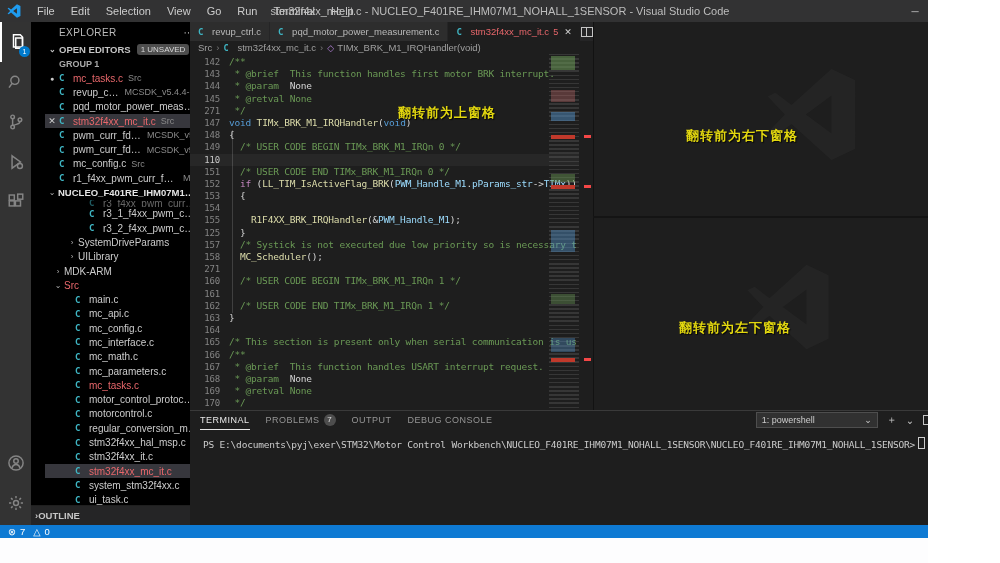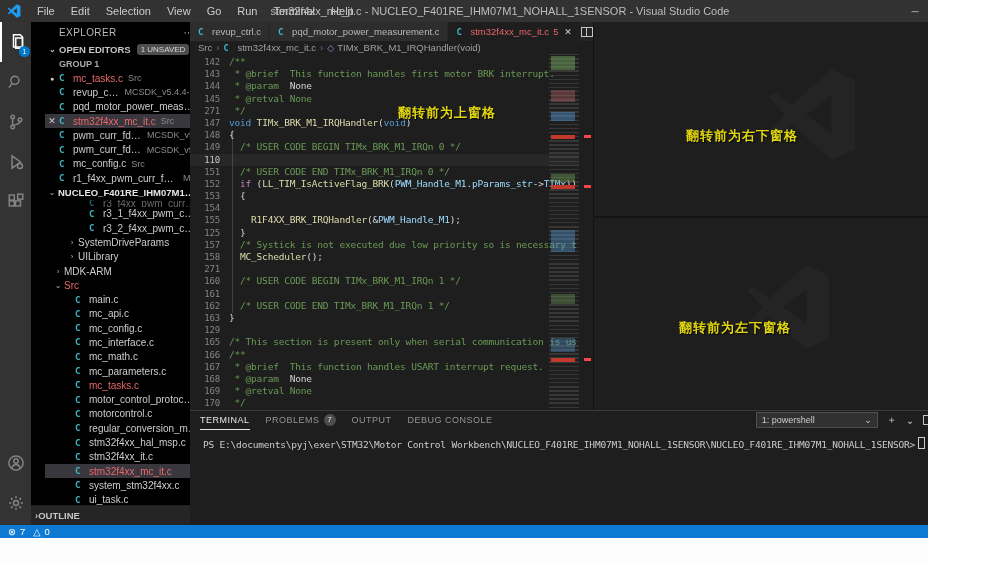--- a/index.html
+++ b/index.html
@@ -425,21 +425,21 @@
         <div class="cl"><span class="ln">154</span></div>
         <div class="cl"><span class="ln">155</span><span class="ct"><span class="s-p">    </span><span class="s-f">R1F4XX_BRK_IRQHandler</span><span class="s-p">(&amp;</span><span class="s-v">PWM_Handle_M1</span><span class="s-p">);</span></span></div>
         <div class="cl"><span class="ln">125</span><span class="ct"><span class="s-p">  }</span></span></div>
         <div class="cl"><span class="ln">157</span><span class="ct"><span class="s-c">  /* Systick is not executed due low priority so is necessary t</span></span></div>
         <div class="cl"><span class="ln">158</span><span class="ct"><span class="s-p">  </span><span class="s-f">MC_Scheduler</span><span class="s-p">();</span></span></div>
         <div class="cl"><span class="ln">271</span><span class="ct"></span></div>
         <div class="cl"><span class="ln">160</span><span class="ct"><span class="s-c">  /* USER CODE BEGIN TIMx_BRK_M1_IRQn 1 */</span></span></div>
         <div class="cl"><span class="ln">161</span><span class="ct"></span></div>
         <div class="cl"><span class="ln">162</span><span class="ct"><span class="s-c">  /* USER CODE END TIMx_BRK_M1_IRQn 1 */</span></span></div>
         <div class="cl"><span class="ln">163</span><span class="ct"><span class="s-p">}</span></span></div>
-        <div class="cl"><span class="ln">129</span><span class="ct"></span></div>
+        <div class="cl"><span class="ln">164</span><span class="ct"></span></div>
         <div class="cl"><span class="ln">165</span><span class="ct"><span class="s-c">/* This section is present only when serial communication is us</span></span></div>
         <div class="cl"><span class="ln">166</span><span class="ct"><span class="s-c">/**</span></span></div>
         <div class="cl"><span class="ln">167</span><span class="ct"><span class="s-c"> * @brief  This function handles USART interrupt request.</span></span></div>
         <div class="cl"><span class="ln">168</span><span class="ct"><span class="s-c"> * @param  </span><span class="s-w">None</span></span></div>
         <div class="cl"><span class="ln">169</span><span class="ct"><span class="s-c"> * @retval None</span></span></div>
         <div class="cl"><span class="ln">170</span><span class="ct"><span class="s-c"> */</span></span></div>
       </div>
     <div class="minimap">
       <div class="mm" style="top:2px;height:14px;background:rgba(106,153,85,.55);"></div>
       <div class="mm" style="top:36px;height:12px;background:rgba(200,110,110,.35);"></div>

